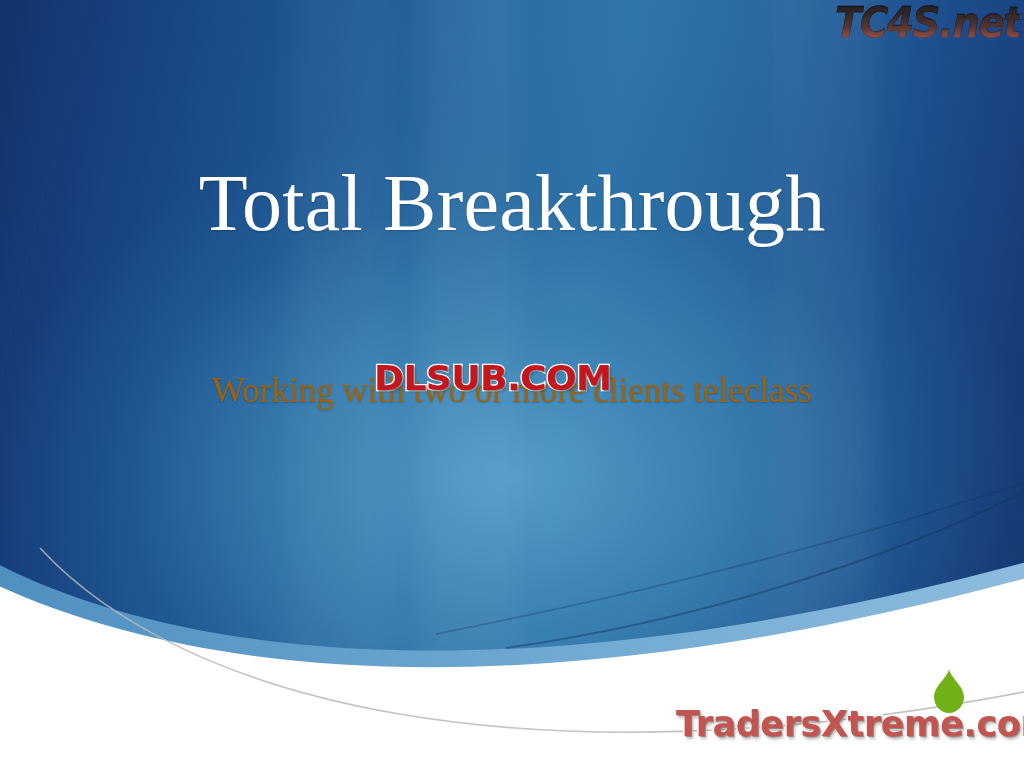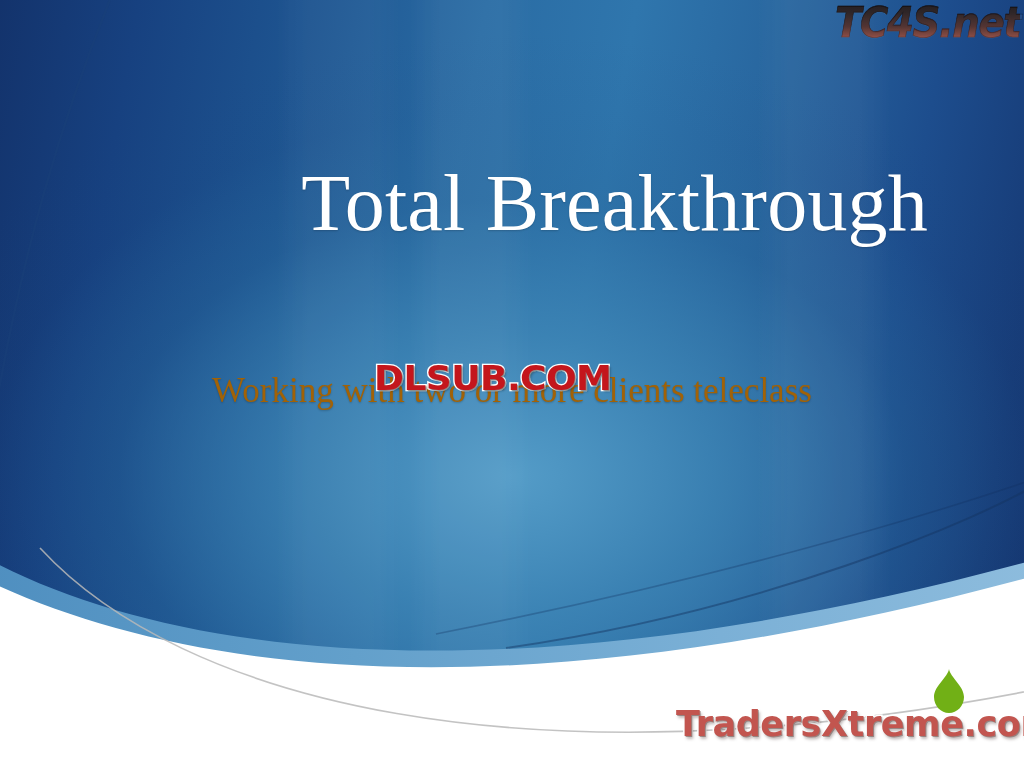--- a/index.html
+++ b/index.html
@@ -71,21 +71,21 @@
     width: 1024px;
     height: 768px;
   }
 
   
   #title-block {
     position: absolute;
     left: 96px;
     top: 162px;
     width: 832px;
-    text-align: right;
+    text-align: center;
     color: #ffffff;
     font-size: 80px;
     line-height: 1.04;
     font-weight: 400;
     letter-spacing: 0.2px;
     text-shadow: 0 1px 2px rgba(0,0,0,0.18);
   }
   #subtitle-block {
     position: absolute;
     left: 96px;

